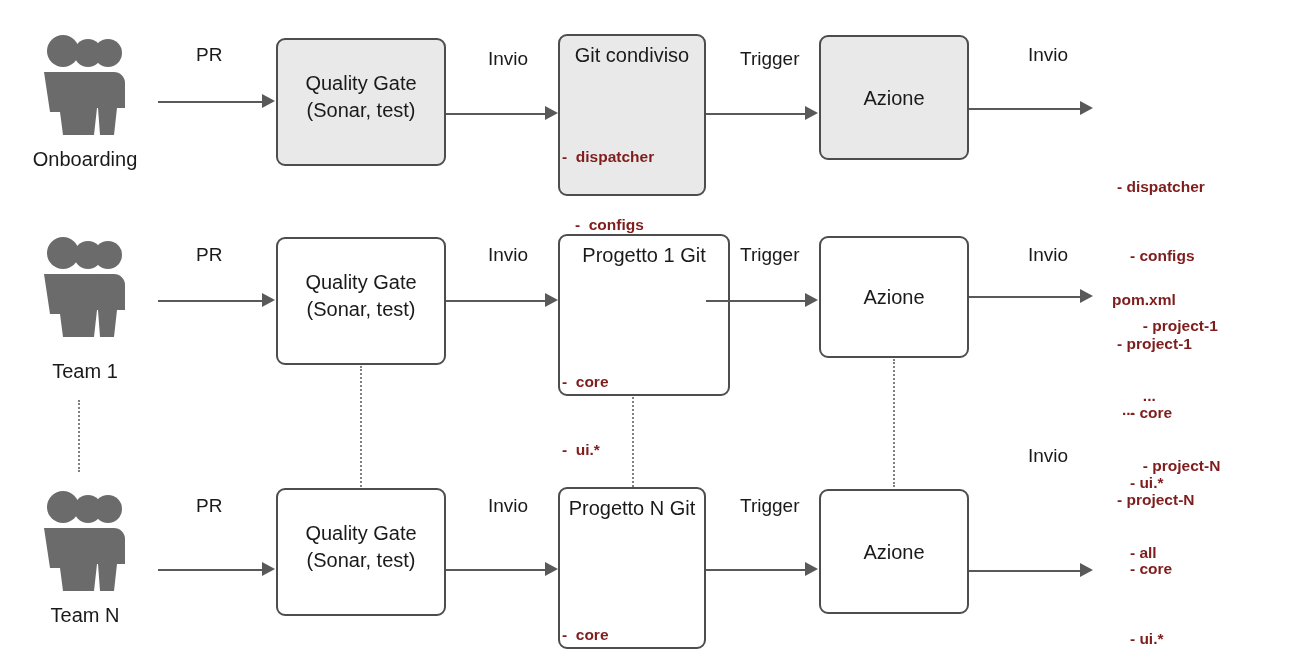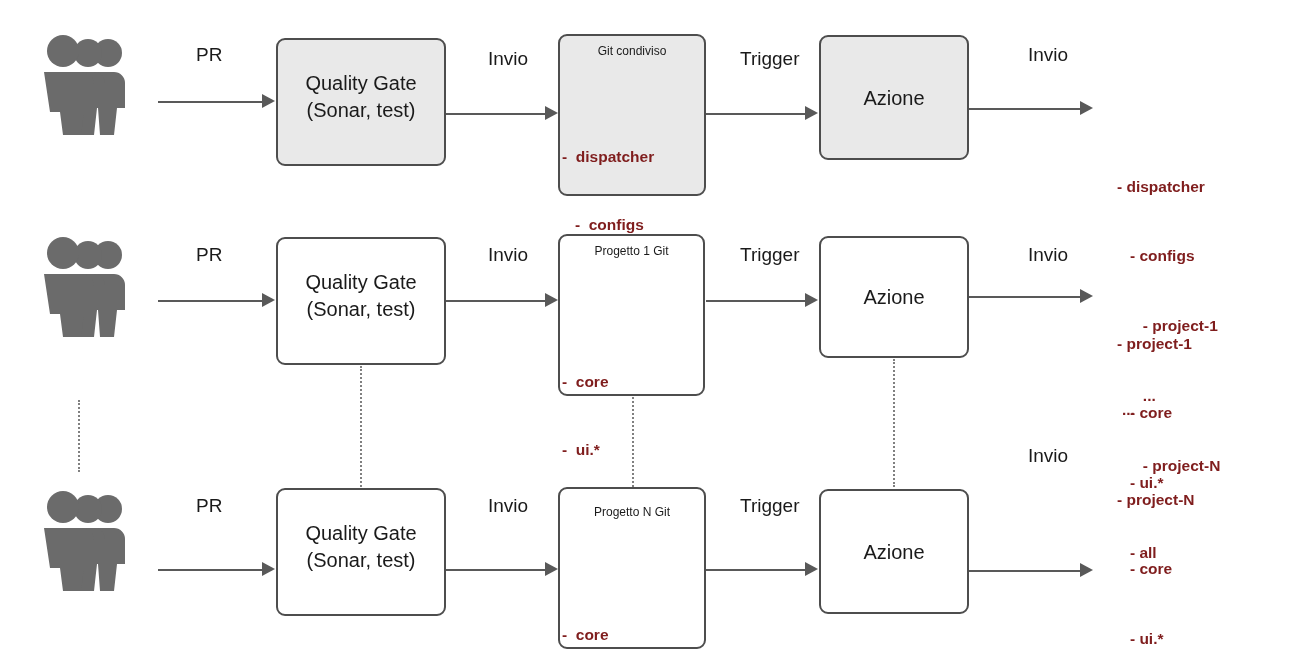--- a/index.html
+++ b/index.html
@@ -24,21 +24,21 @@
     border-radius: 9px;
     background: #ffffff;
   }
   .box.filled { background: #e9e9e9; }
 
   .box-title {
     position: absolute;
     left: 0;
     right: 0;
     text-align: center;
-    font-size: 12px;
+    font-size: 20px;
     color: #1a1a1a;
     white-space: nowrap;
   }
   .box-title.big { font-size: 21px; }
 
   .box-center {
     position: absolute;
     left: 0; right: 0;
     text-align: center;
     font-size: 20px;
@@ -108,48 +108,51 @@
       <g fill="#6b6b6b">
         <circle cx="78" cy="23" r="14"></circle>
         <path d="M62 42 h22 a11 11 0 0 1 11 11 v25 h-8 l-3 27 h-14 l-2 -27 h-6 z"></path>
         <circle cx="58" cy="23" r="14"></circle>
         <path d="M42 42 h22 a11 11 0 0 1 11 11 v25 h-8 l-3 27 h-14 l-2 -27 h-6 z"></path>
         <circle cx="33" cy="21" r="16"></circle>
         <path d="M14 42 h38 a12 12 0 0 1 12 12 v28 h-10 l-3 23 h-18 l-3 -23 h-10 z"></path>
       </g>
     </svg>
   </div>
+  <div class="actor-label" style="left:10px; top:148px; width:150px;">Onboarding</div>
 
   <div class="people" style="left:30px; top:232px; width:110px; height:110px;">
     <svg width="110" height="110" viewBox="0 0 110 110" xmlns="http://www.w3.org/2000/svg">
       <g fill="#6b6b6b">
         <circle cx="78" cy="23" r="14"></circle>
         <path d="M62 42 h22 a11 11 0 0 1 11 11 v25 h-8 l-3 27 h-14 l-2 -27 h-6 z"></path>
         <circle cx="58" cy="23" r="14"></circle>
         <path d="M42 42 h22 a11 11 0 0 1 11 11 v25 h-8 l-3 27 h-14 l-2 -27 h-6 z"></path>
         <circle cx="33" cy="21" r="16"></circle>
         <path d="M14 42 h38 a12 12 0 0 1 12 12 v28 h-10 l-3 23 h-18 l-3 -23 h-10 z"></path>
       </g>
     </svg>
   </div>
+  <div class="actor-label" style="left:10px; top:360px; width:150px;">Team 1</div>
 
   <div class="dotted-v" style="left:78px; top:400px; height:72px;"></div>
 
   <div class="people" style="left:30px; top:486px; width:110px; height:110px;">
     <svg width="110" height="110" viewBox="0 0 110 110" xmlns="http://www.w3.org/2000/svg">
       <g fill="#6b6b6b">
         <circle cx="78" cy="23" r="14"></circle>
         <path d="M62 42 h22 a11 11 0 0 1 11 11 v25 h-8 l-3 27 h-14 l-2 -27 h-6 z"></path>
         <circle cx="58" cy="23" r="14"></circle>
         <path d="M42 42 h22 a11 11 0 0 1 11 11 v25 h-8 l-3 27 h-14 l-2 -27 h-6 z"></path>
         <circle cx="33" cy="21" r="16"></circle>
         <path d="M14 42 h38 a12 12 0 0 1 12 12 v28 h-10 l-3 23 h-18 l-3 -23 h-10 z"></path>
       </g>
     </svg>
   </div>
+  <div class="actor-label" style="left:10px; top:604px; width:150px;">Team N</div>
 
   <div class="edge-label" style="left:196px; top:44px;">PR</div>
   <div class="hline" style="left:158px; top:101px; width:105px;"></div>
   <div class="arrowhead" style="left:262px; top:94px;"></div>
 
   <div class="box filled" style="left:276px; top:38px; width:170px; height:128px;">
     <div class="box-center" style="top:30px;">
       <span>Quality Gate</span><br>
       <span>(Sonar, test)</span>
     </div>
@@ -188,21 +191,21 @@
     <div class="box-center" style="top:30px;">
       <span>Quality Gate</span><br>
       <span>(Sonar, test)</span>
     </div>
   </div>
 
   <div class="edge-label" style="left:488px; top:244px;">Invio</div>
   <div class="hline" style="left:446px; top:300px; width:100px;"></div>
   <div class="arrowhead" style="left:545px; top:293px;"></div>
 
-  <div class="box" style="left:558px; top:234px; width:147px; height:162px;">
+  <div class="box" style="left:558px; top:234px; width:172px; height:162px;">
     <div class="box-title" style="top:8px;">Progetto 1 Git</div>
   </div>
   <div class="tree" style="left:562px; top:325px;">
     <div>-  core</div>
     <div>-  ui.*</div>
     <div>-  all</div>
   </div>
 
   <div class="edge-label" style="left:740px; top:244px;">Trigger</div>
   <div class="hline" style="left:706px; top:300px; width:100px;"></div>
@@ -229,21 +232,21 @@
       <span>Quality Gate</span><br>
       <span>(Sonar, test)</span>
     </div>
   </div>
 
   <div class="edge-label" style="left:488px; top:495px;">Invio</div>
   <div class="hline" style="left:446px; top:569px; width:100px;"></div>
   <div class="arrowhead" style="left:545px; top:562px;"></div>
 
   <div class="box" style="left:558px; top:487px; width:148px; height:162px;">
-    <div class="box-title" style="top:16px;">Progetto N Git</div>
+    <div class="box-title" style="top:8px;">Progetto N Git</div>
   </div>
   <div class="tree" style="left:562px; top:578px;">
     <div>-  core</div>
     
     
   </div>
 
   <div class="edge-label" style="left:740px; top:495px;">Trigger</div>
   <div class="hline" style="left:706px; top:569px; width:100px;"></div>
   <div class="arrowhead" style="left:805px; top:562px;"></div>
@@ -257,20 +260,23 @@
   <div class="arrowhead" style="left:1080px; top:563px;"></div>
 
 
   <div class="tree gitcm" style="left:1117px; top:128px;">
     <div>- dispatcher</div>
     <div>   - configs</div>
     <div>      - project-1</div>
     <div>      ...</div>
     <div>      - project-N</div>
   </div>
+  <div class="tree gitcm" style="left:1112px; top:241px;">
+    <div>pom.xml</div>
+  </div>
 
   <div class="tree gitcm" style="left:1117px; top:285px;">
     <div>- project-1</div>
     <div>   - core</div>
     <div>   - ui.*</div>
     <div>   - all</div>
   </div>
 
   <div class="tree gitcm" style="left:1122px; top:398px;">...</div>
 

